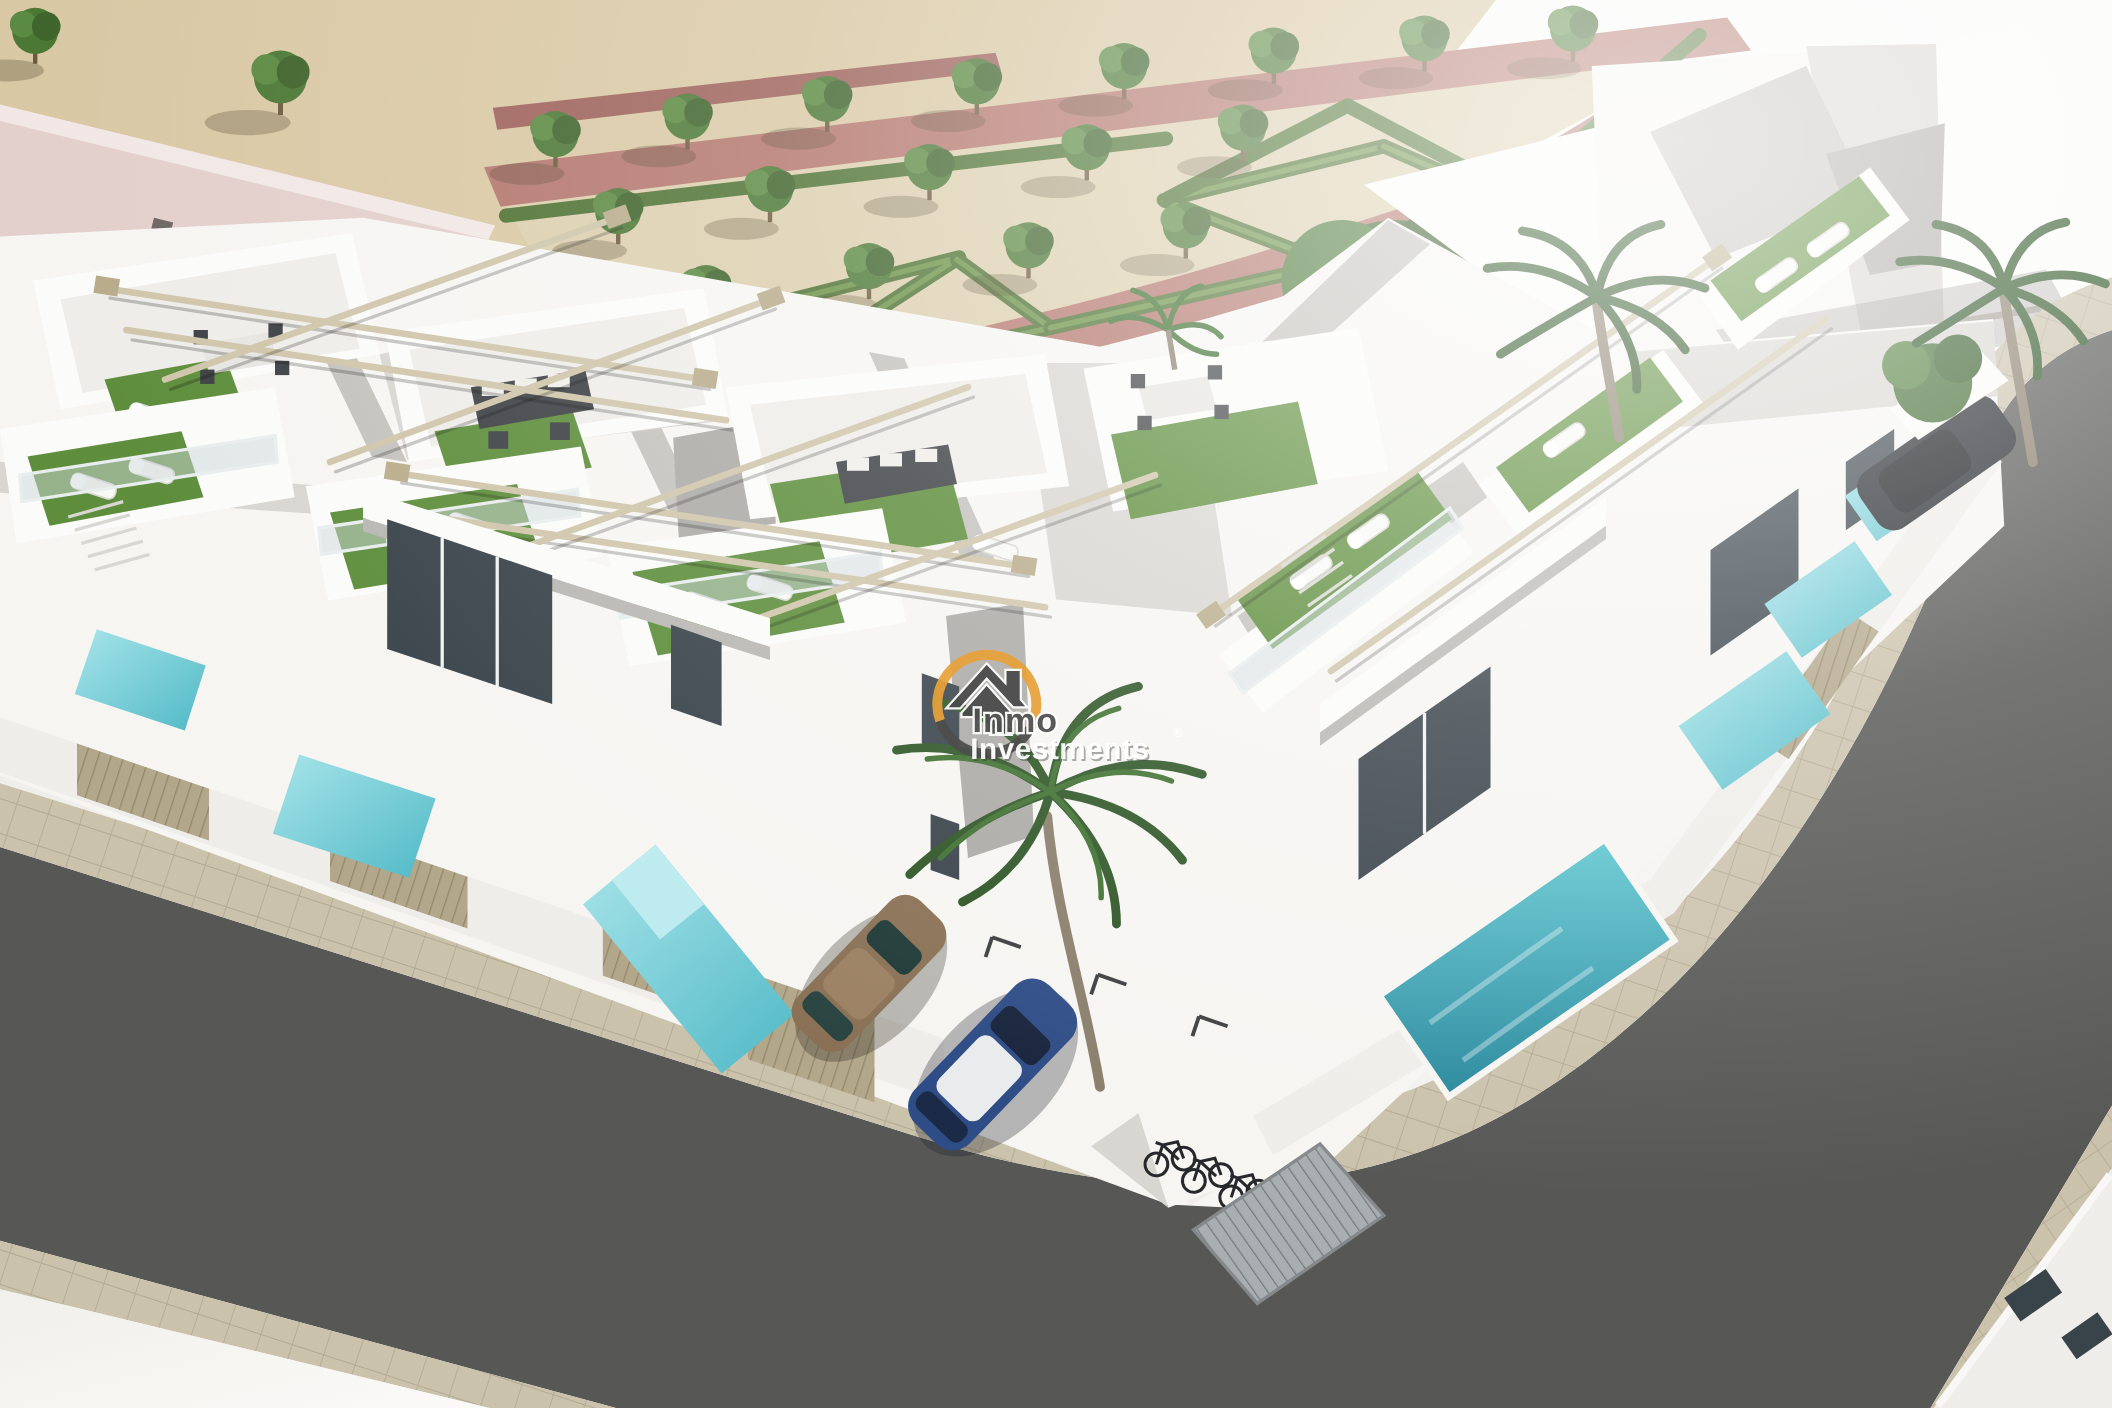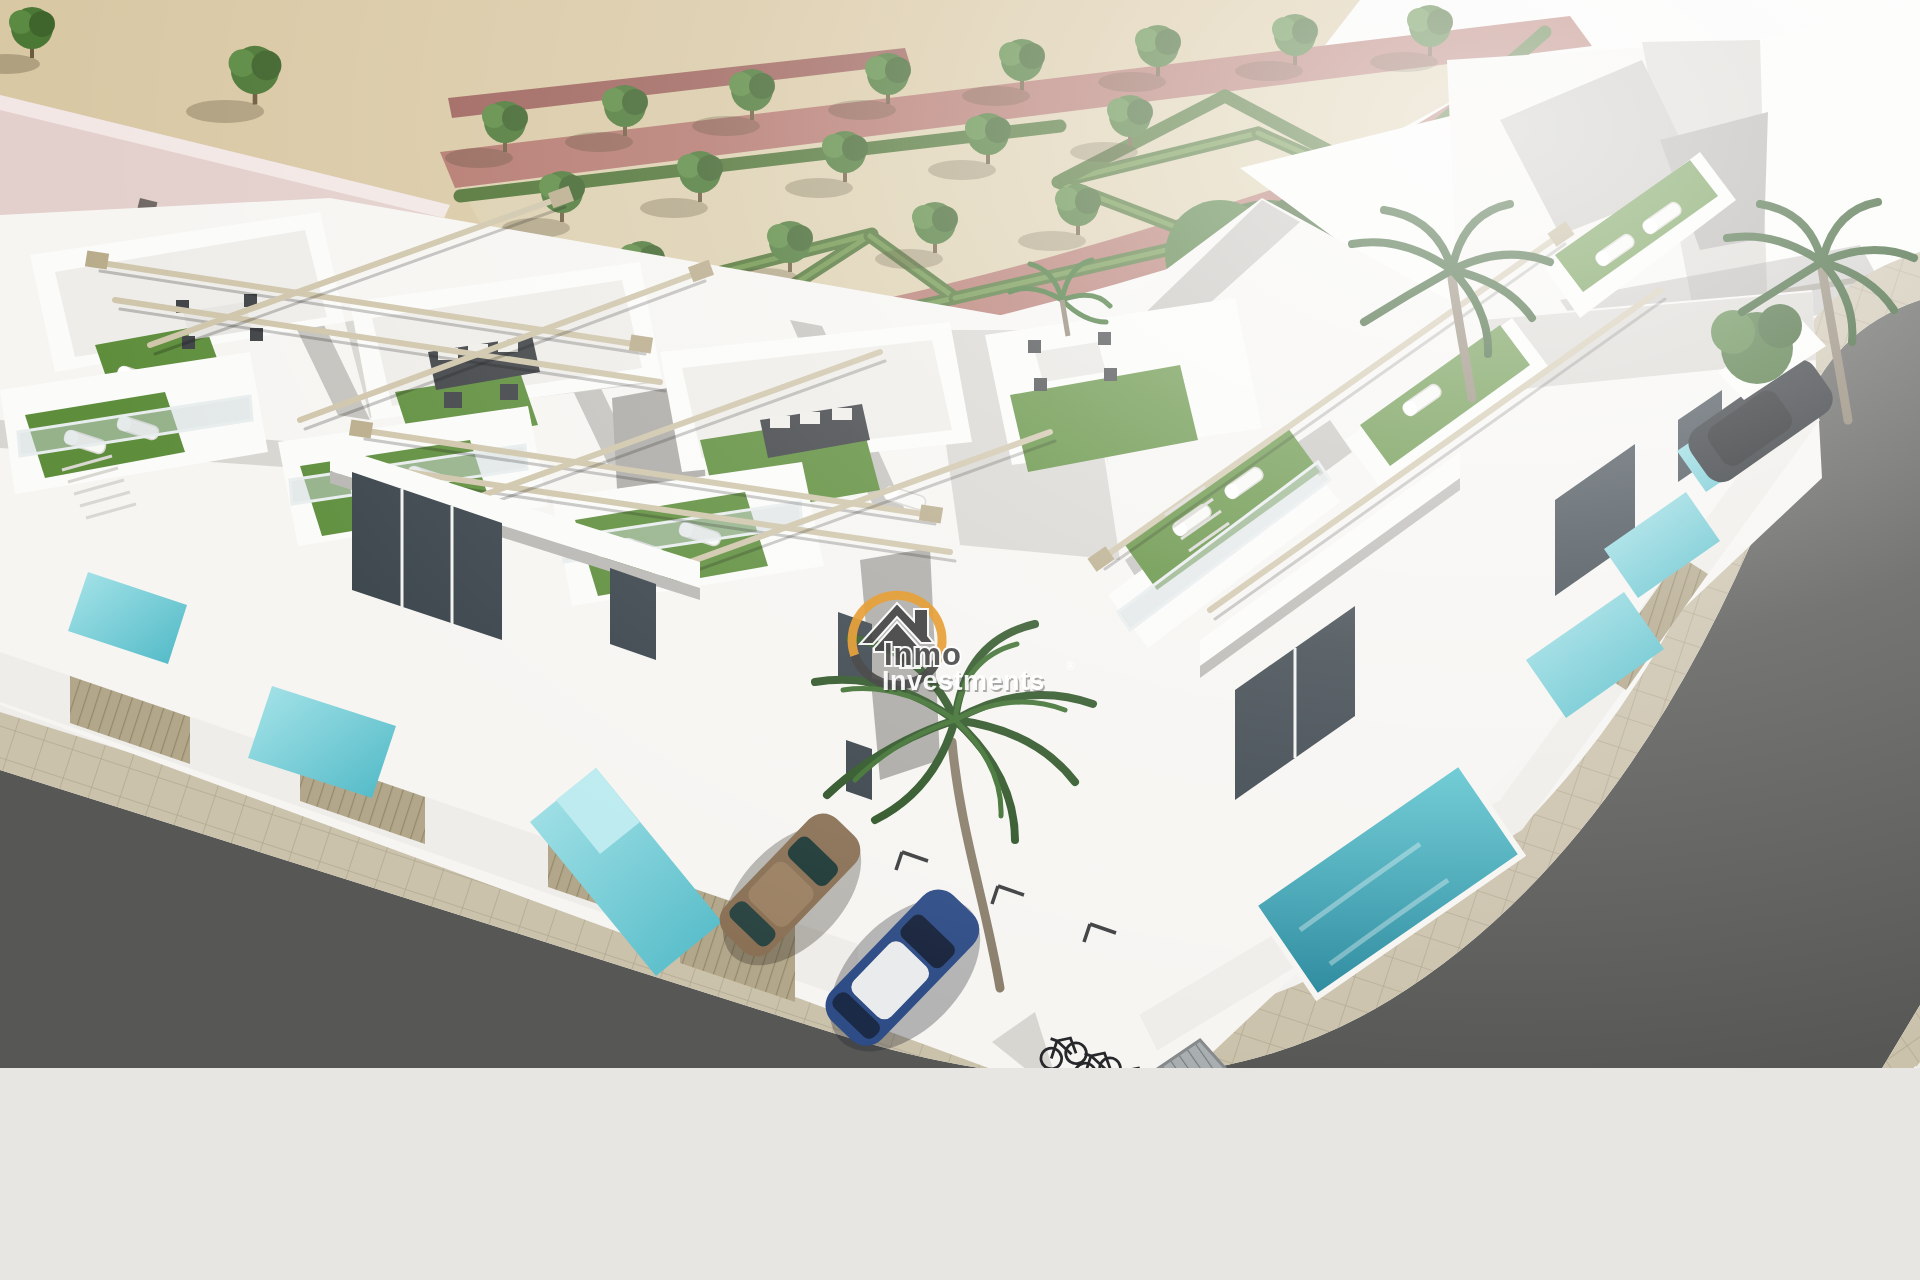--- a/index.html
+++ b/index.html
@@ -1,16 +1,16 @@
 <!DOCTYPE html>
 <html><head>
 <meta charset="utf-8">
 <style>
   html,body{margin:0;padding:0;background:#e8e6e2;}
-  #stage{position:relative;width:1920px;height:1068px;overflow:hidden;background:#f2f1ee;}
+  #stage{position:relative;width:1920px;height:1280px;overflow:hidden;background:#f2f1ee;}
   svg{position:absolute;left:0;top:0;display:block;}
   text{font-family:"Liberation Sans","DejaVu Sans",sans-serif;}
   
   .w0{fill:#F6F5F2}.w1{fill:#EFEDE9}.w2{fill:#FBFBF9}
   .sh1{fill:#D8D6D1}.sh2{fill:#C4C2BD}.sh3{fill:#ACAAA6}
   .glass{fill:#39434A}
   .turf{fill:#5E8E3C}
   .sand{fill:#D9C8A4}.parkg{fill:#DCCFAE}
   .rose{fill:#B3766C}.rosed{fill:#9D625A}
   .hedge{stroke:#4E7233;stroke-width:13;fill:none;stroke-linejoin:round;stroke-linecap:round}

